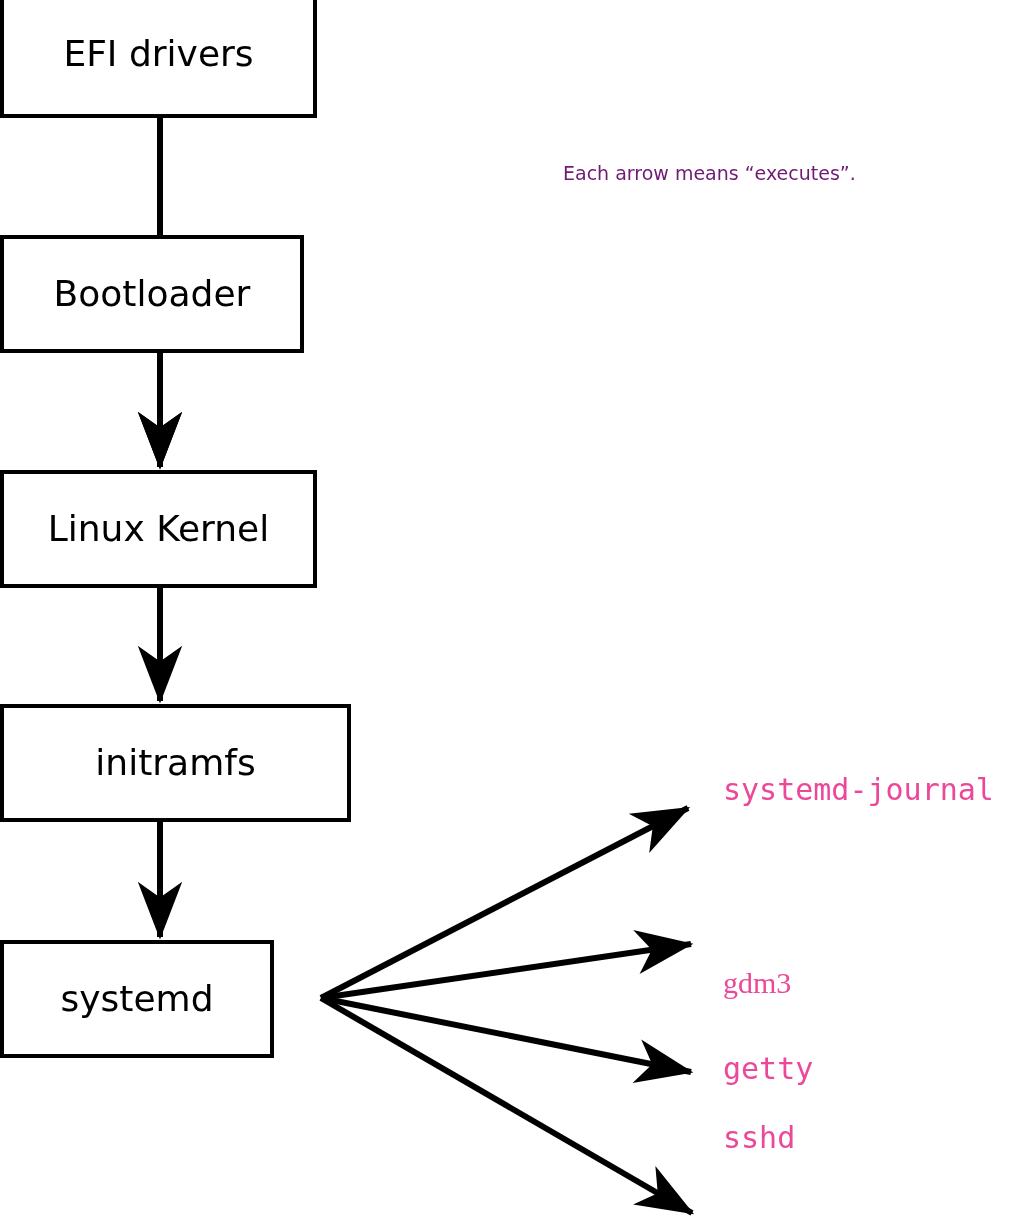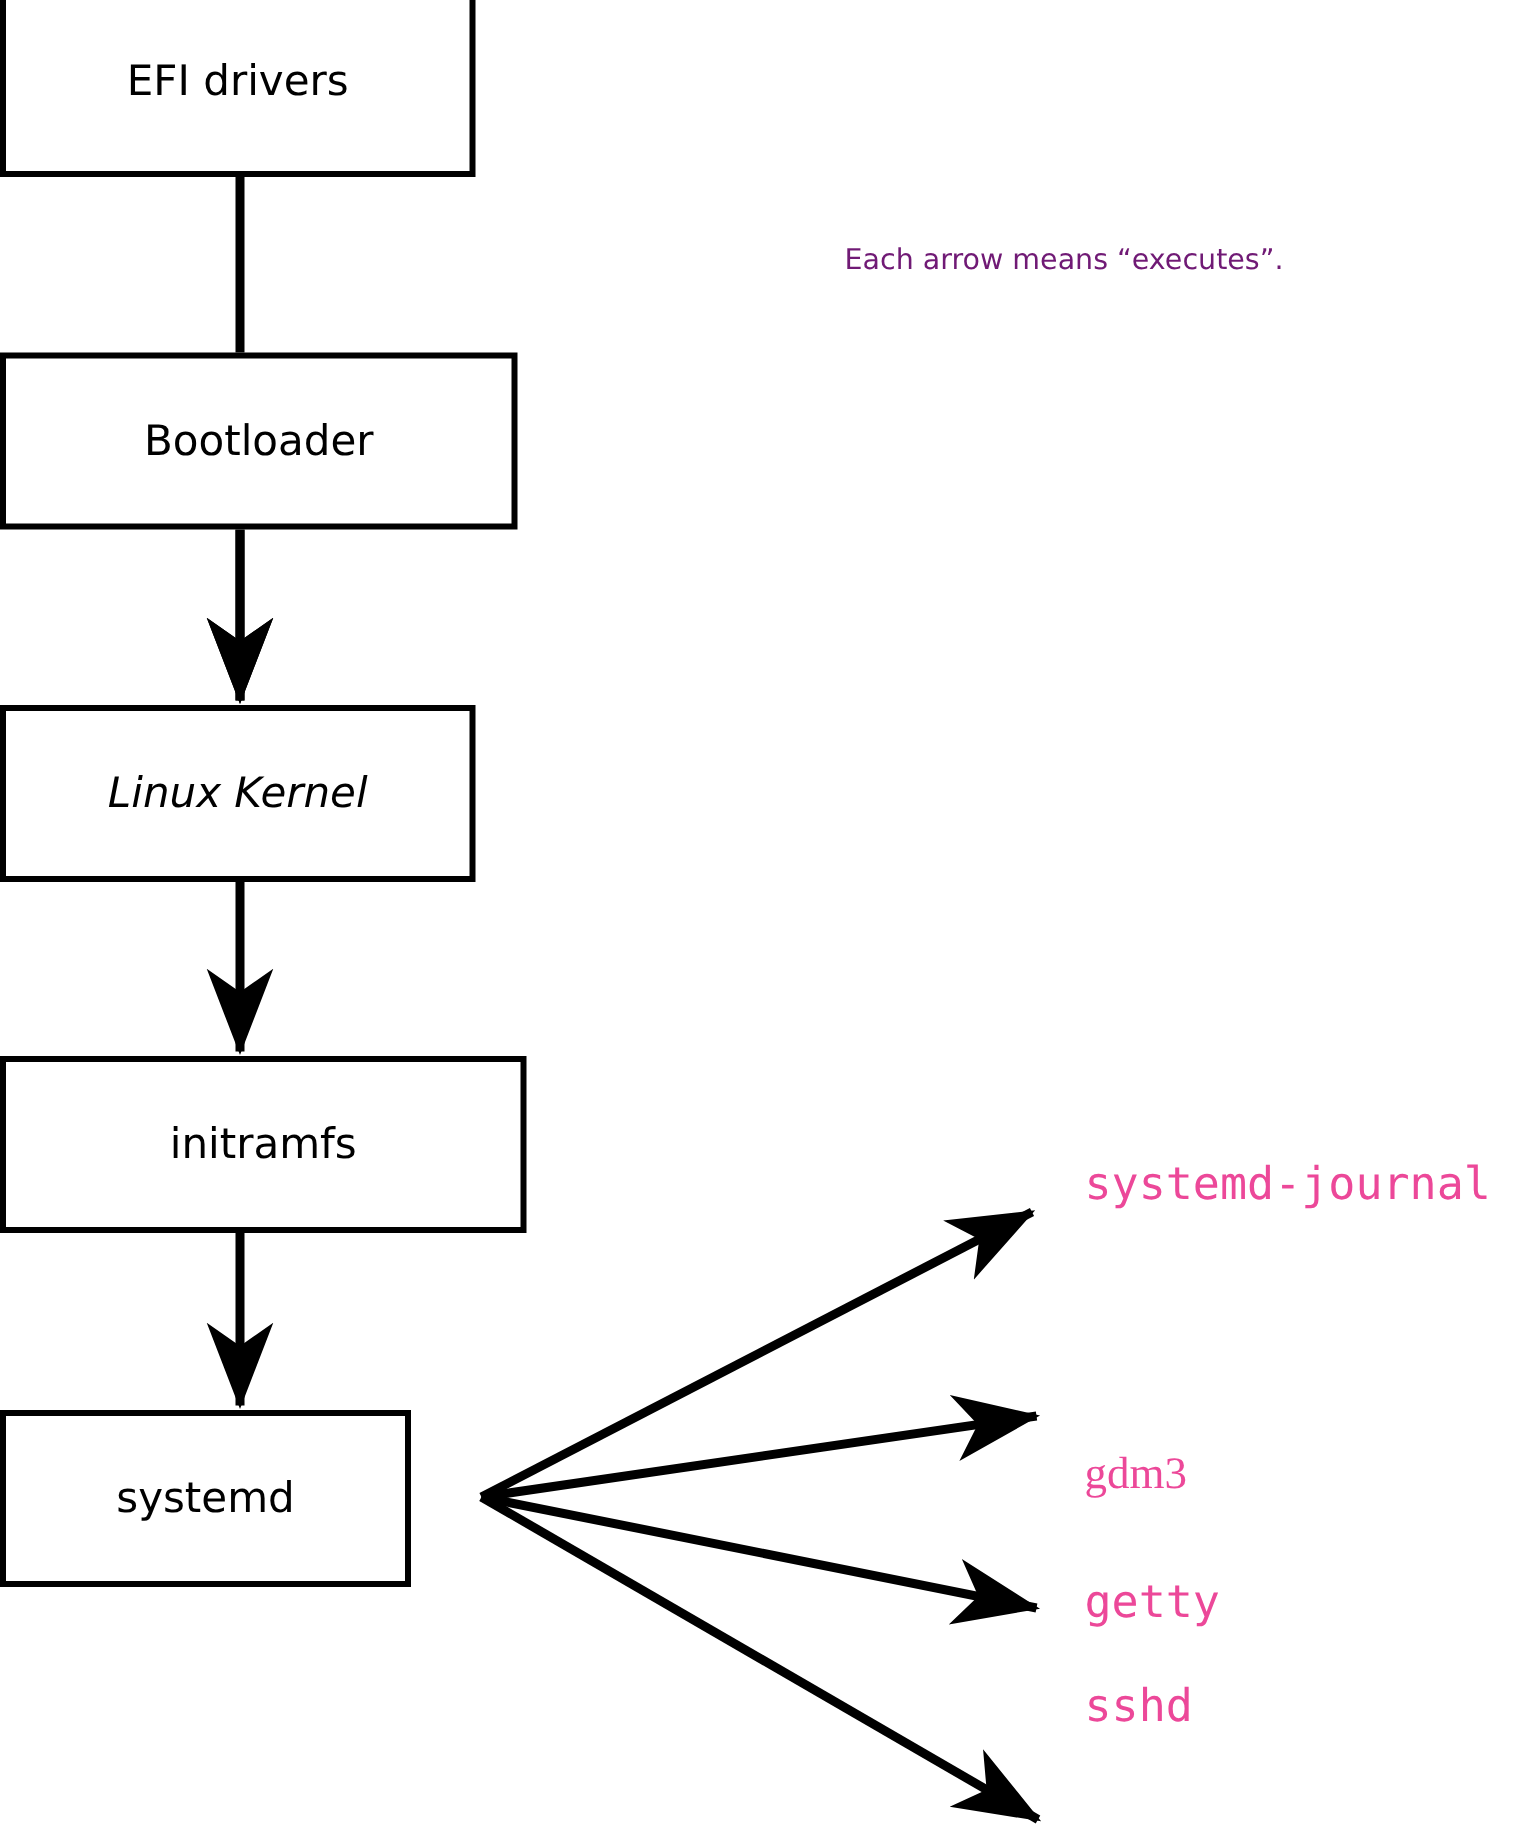--- a/index.html
+++ b/index.html
@@ -37,21 +37,21 @@
     position: absolute;
     box-sizing: border-box;
     border: 4px solid #000000;
     background: #ffffff;
     display: flex;
     align-items: center;
     justify-content: center;
   }
   .node-label {
     font-family: "DejaVu Sans", sans-serif;
-    font-size: 28px;
+    font-size: 36px;
     line-height: 1;
     color: #000000;
     white-space: nowrap;
   }
 
   .service-label {
     position: absolute;
     font-family: "DejaVu Sans Mono", monospace;
     font-size: 30px;
     line-height: 1;
@@ -92,25 +92,25 @@
       <line class="fan-arrow" x1="321" y1="998" x2="691" y2="944" stroke="#000000" stroke-width="6" marker-end="url(#stealth-arrow)"></line>
       <line class="fan-arrow" x1="321" y1="998" x2="691" y2="1072" stroke="#000000" stroke-width="6" marker-end="url(#stealth-arrow)"></line>
       <line class="fan-arrow" x1="321" y1="998" x2="692" y2="1213" stroke="#000000" stroke-width="6" marker-end="url(#stealth-arrow)"></line>
     </g>
   </svg>
 
   <div class="node-box" style="left:0px; top:-10px; width:317px; height:128px;">
     <span class="node-label">EFI drivers</span>
   </div>
 
-  <div class="node-box" style="left:0px; top:235px; width:345px; height:118px;">
+  <div class="node-box" style="left:0px; top:235px; width:304px; height:118px;">
     <span class="node-label">Bootloader</span>
   </div>
 
-  <div class="node-box" style="left:0px; top:470px; width:317px; height:118px;font-style:italic;">
+  <div class="node-box" style="left:0px; top:470px; width:317px; height:118px;">
     <span class="node-label">Linux Kernel</span>
   </div>
 
   <div class="node-box" style="left:0px; top:704px; width:351px; height:118px;">
     <span class="node-label">initramfs</span>
   </div>
 
   <div class="node-box" style="left:0px; top:940px; width:274px; height:118px;">
     <span class="node-label">systemd</span>
   </div>

